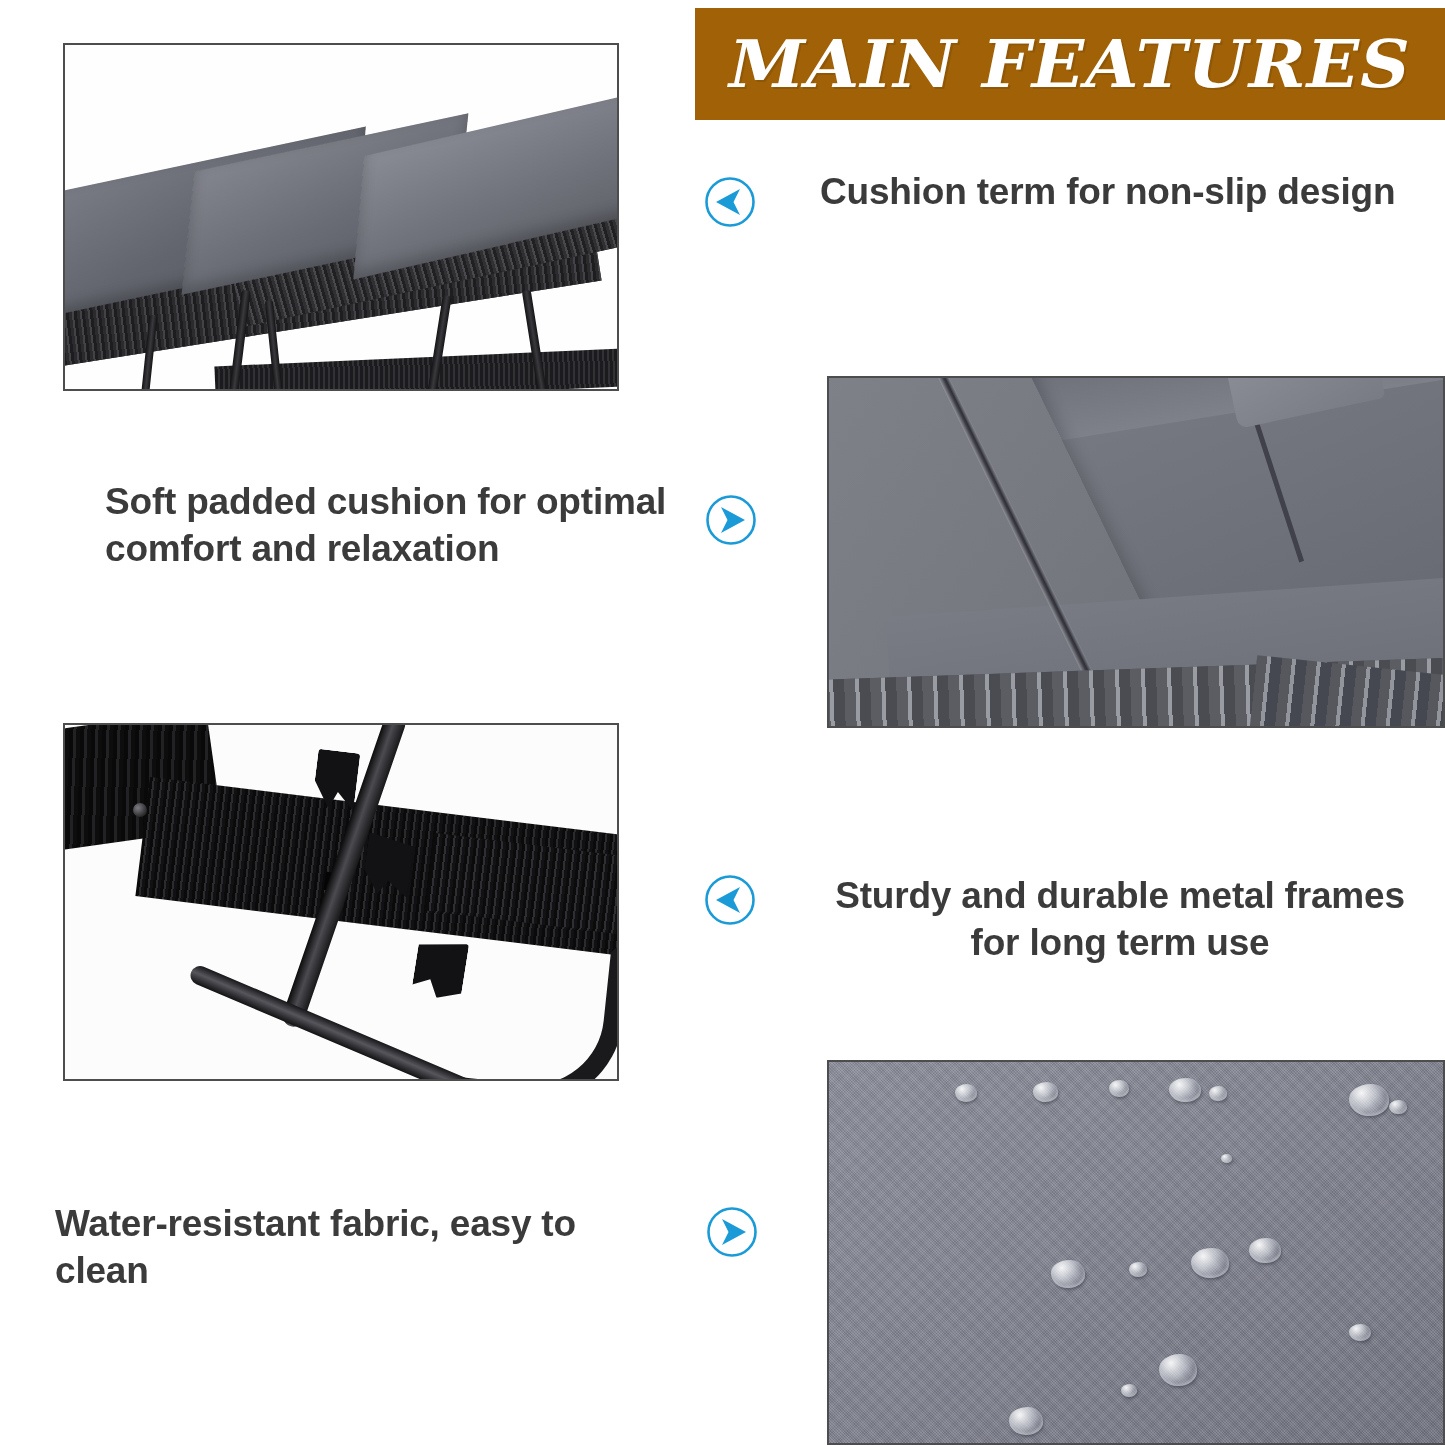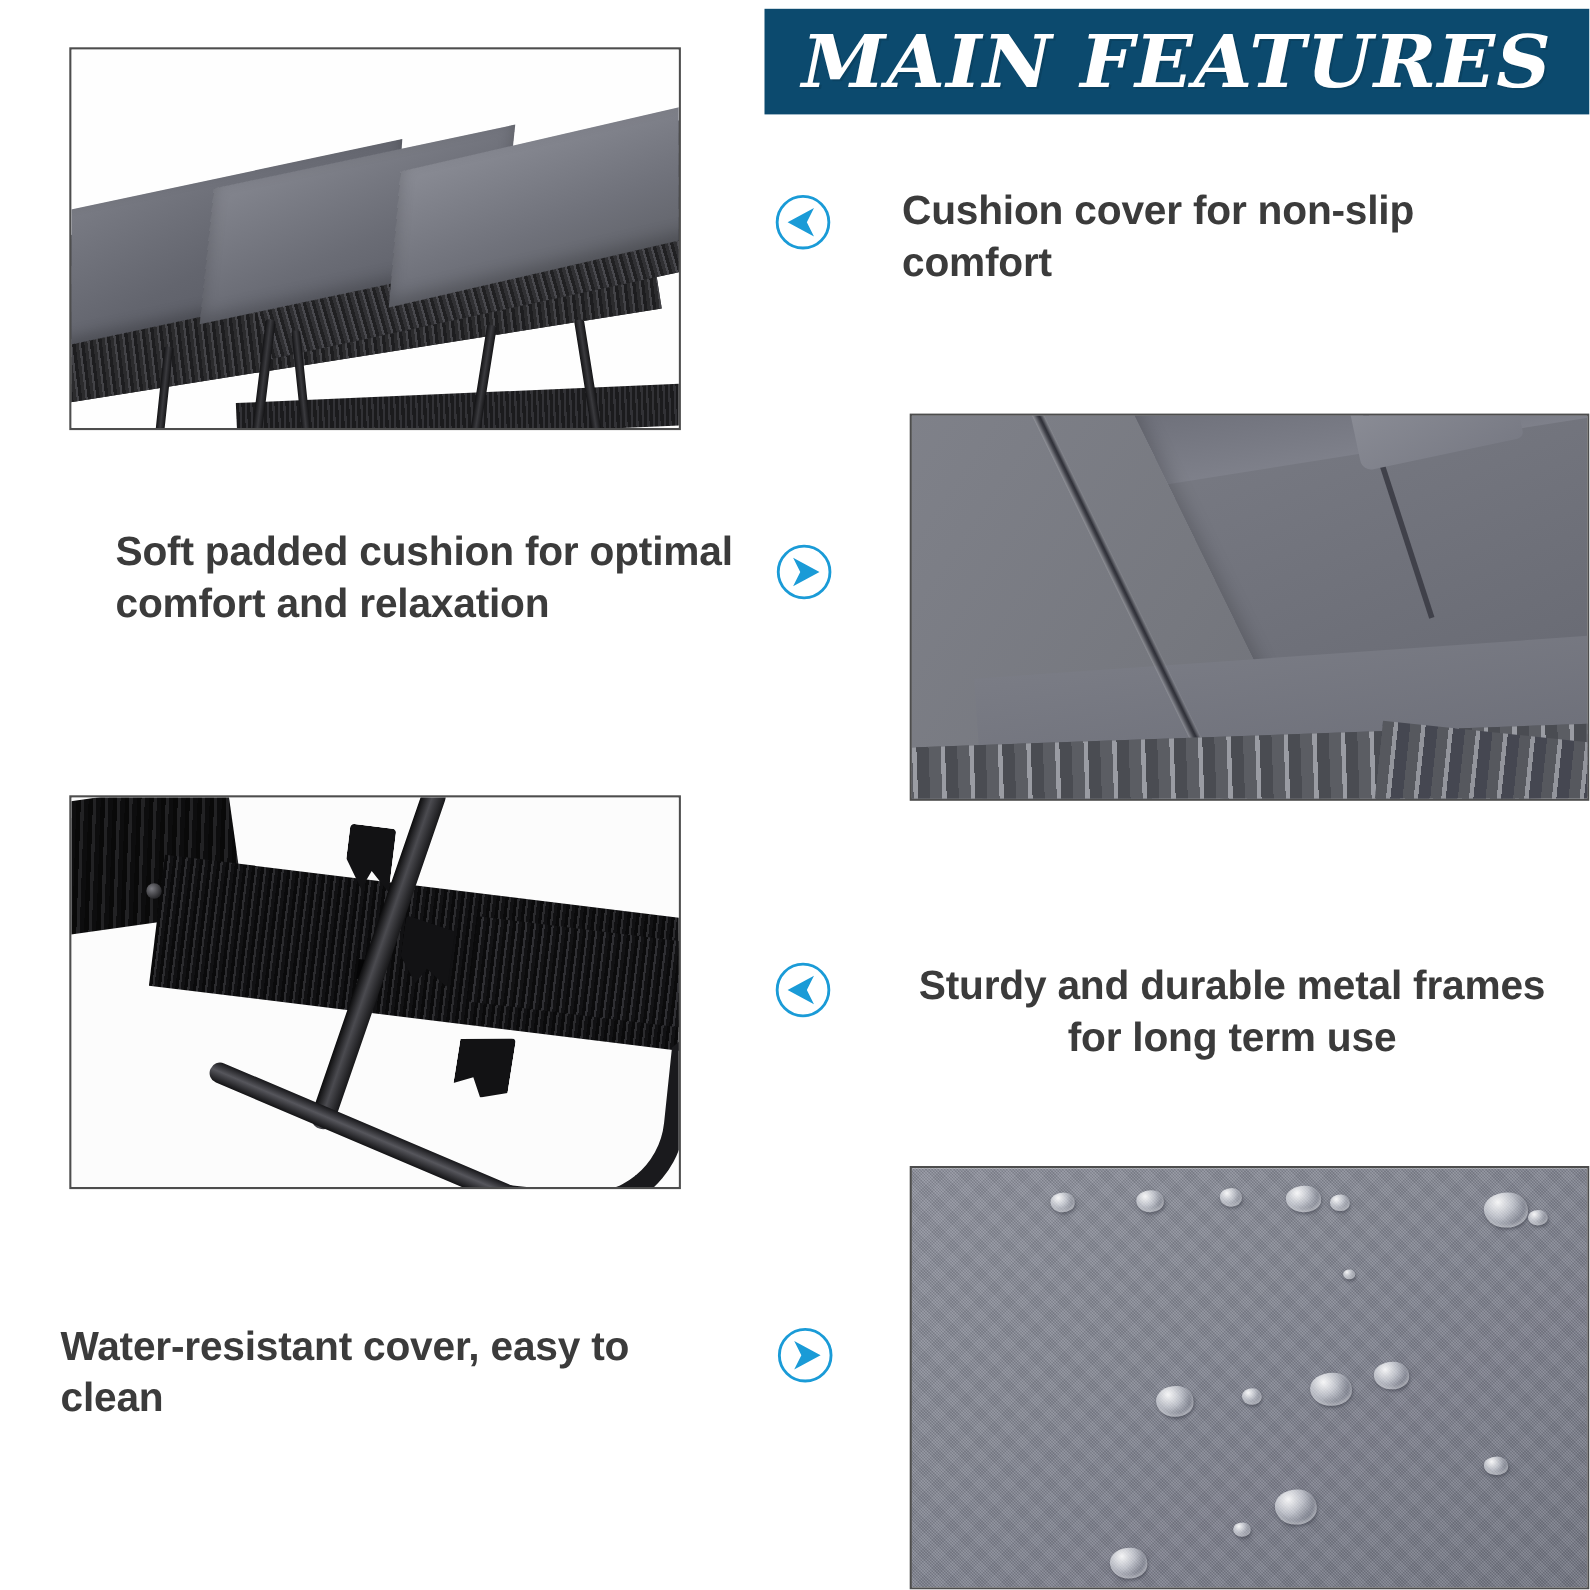--- a/index.html
+++ b/index.html
@@ -21,22 +21,22 @@
     inset: 0;
     background: #ffffff;
   }
 
   
   .header-banner {
     position: absolute;
     left: 695px;
     top: 8px;
     width: 750px;
-    height: 96px;
-    background: #0c4a6e;
+    height: 112px;
+    background: #a16207;
     display: flex;
     align-items: center;
     justify-content: center;
     overflow: hidden;
   }
   .header-title {
     font-family: "DejaVu Serif", serif;
     font-weight: 700;
     font-style: italic;
     font-size: 66px;
@@ -290,21 +290,21 @@
 
     </div>
   </div>
 
   <div class="arrow-icon ar-1">
     <svg viewBox="0 0 52 52" xmlns="http://www.w3.org/2000/svg" aria-hidden="true">
       <circle cx="26" cy="26" r="23.5" fill="none" stroke="#1A9BD7" stroke-width="2.6"></circle>
       <path d="M12 26 L36 13 L29.5 26 L36 39 Z" fill="#1A9BD7"></path>
     </svg>
   </div>
-  <div class="feature-text ft-1 nowrap">Cushion cover for non-slip comfort</div>
+  <div class="feature-text ft-1 nowrap">Cushion term for non-slip design</div>
 
   <div class="feature-text ft-2 nowrap">Soft padded cushion for optimal comfort and relaxation</div>
   <div class="arrow-icon ar-2">
     <svg viewBox="0 0 52 52" xmlns="http://www.w3.org/2000/svg" aria-hidden="true">
       <circle cx="26" cy="26" r="23.5" fill="none" stroke="#1A9BD7" stroke-width="2.6"></circle>
       <path d="M40 26 L16 13 L22.5 26 L16 39 Z" fill="#1A9BD7"></path>
     </svg>
   </div>
 
   <div class="photo photo-2">
@@ -339,21 +339,21 @@
   </div>
 
   <div class="arrow-icon ar-3">
     <svg viewBox="0 0 52 52" xmlns="http://www.w3.org/2000/svg" aria-hidden="true">
       <circle cx="26" cy="26" r="23.5" fill="none" stroke="#1A9BD7" stroke-width="2.6"></circle>
       <path d="M12 26 L36 13 L29.5 26 L36 39 Z" fill="#1A9BD7"></path>
     </svg>
   </div>
   <div class="feature-text ft-3 nowrap">Sturdy and durable metal frames for long term use</div>
 
-  <div class="feature-text ft-4 nowrap">Water-resistant cover, easy to clean</div>
+  <div class="feature-text ft-4 nowrap">Water-resistant fabric, easy to clean</div>
   <div class="arrow-icon ar-4">
     <svg viewBox="0 0 52 52" xmlns="http://www.w3.org/2000/svg" aria-hidden="true">
       <circle cx="26" cy="26" r="23.5" fill="none" stroke="#1A9BD7" stroke-width="2.6"></circle>
       <path d="M40 26 L16 13 L22.5 26 L16 39 Z" fill="#1A9BD7"></path>
     </svg>
   </div>
 
   <div class="photo photo-4">
     <div class="scene">
       <div class="p4-bg"></div>

